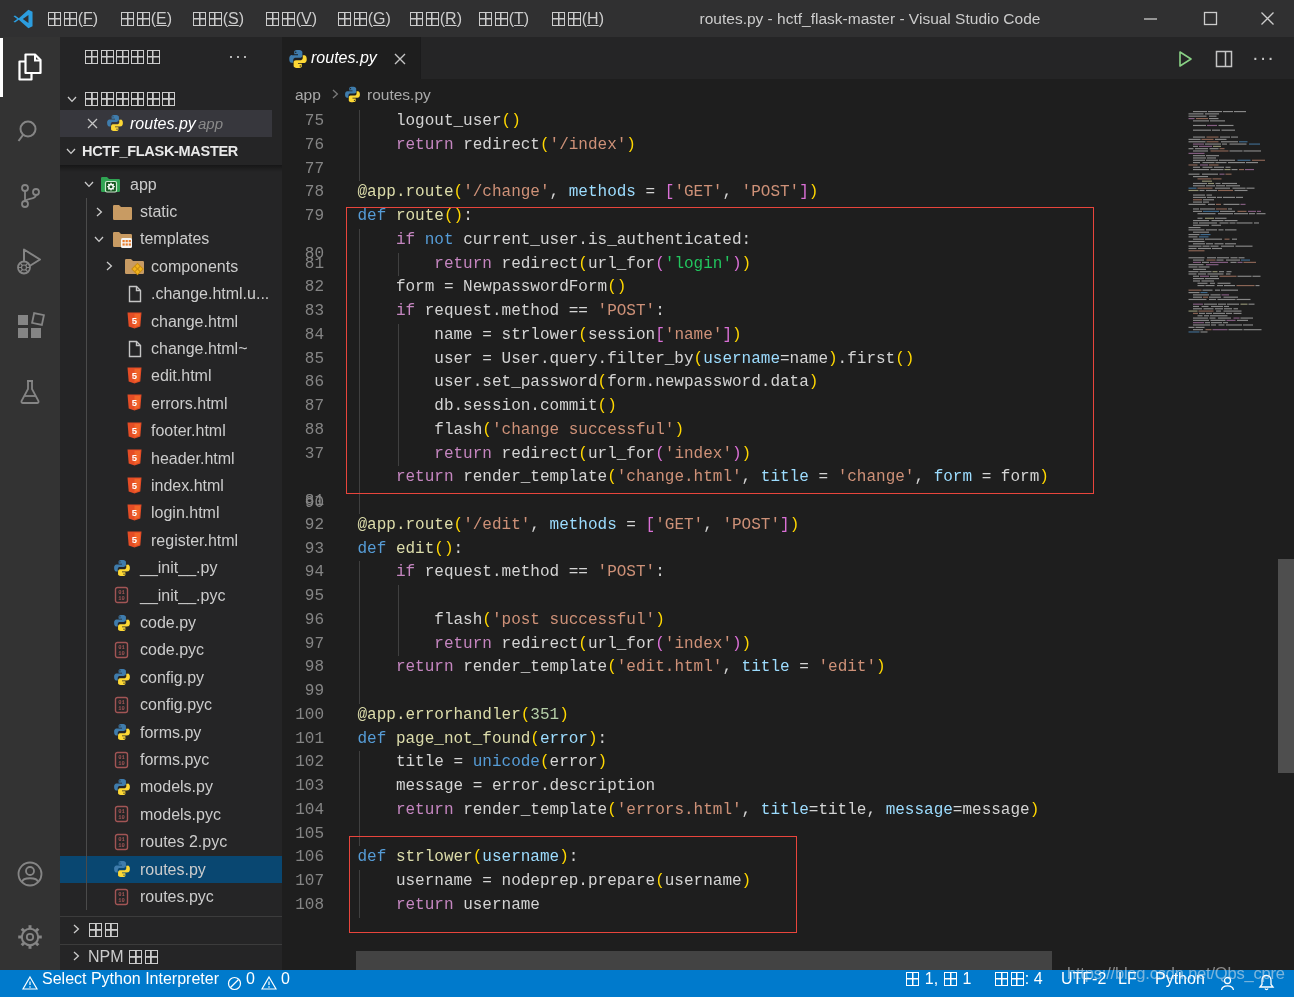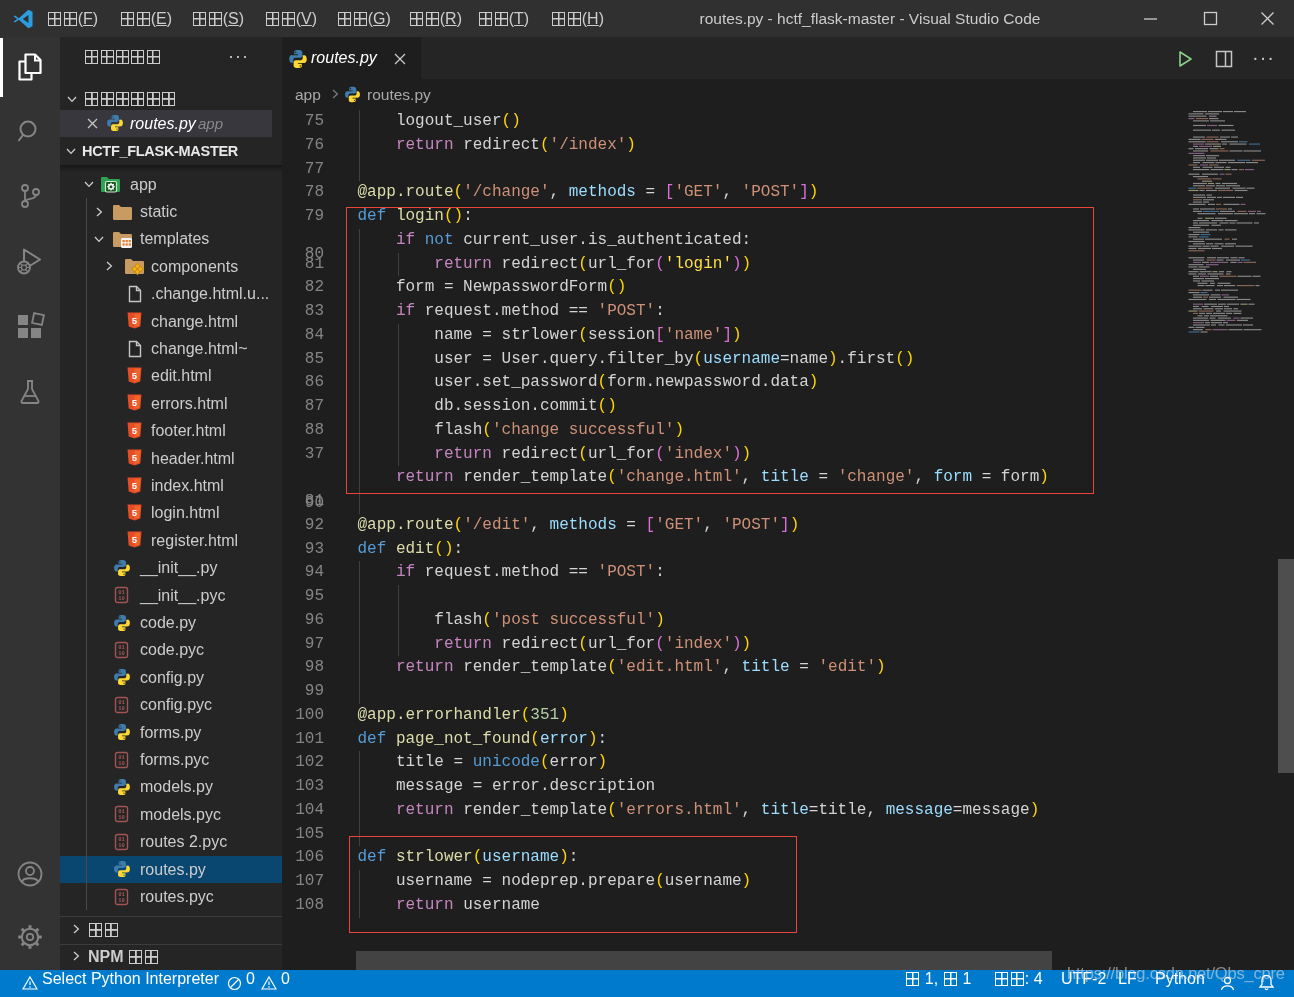--- a/index.html
+++ b/index.html
@@ -33,25 +33,25 @@
 <div style="position:absolute;left:397.5px;top:323.75px;width:1px;height:142.50px;background:#404040"></div>
 <div style="position:absolute;left:397.5px;top:585.00px;width:1px;height:71.25px;background:#404040"></div>
 <div class="ln" style="top:110.00px">75</div>
 <div class="cl" style="top:110.00px"><span style="color:#d4d4d4">    logout_user</span><span style="color:#ffd700">()</span></div>
 <div class="ln" style="top:133.75px">76</div>
 <div class="cl" style="top:133.75px"><span style="color:#d4d4d4">    </span><span style="color:#c586c0">return </span><span style="color:#d4d4d4">redirect</span><span style="color:#ffd700">(</span><span style="color:#ce9178">'/index'</span><span style="color:#ffd700">)</span></div>
 <div class="ln" style="top:157.50px">77</div>
 <div class="ln" style="top:181.25px">78</div>
 <div class="cl" style="top:181.25px"><span style="color:#dcdcaa">@app.route</span><span style="color:#ffd700">(</span><span style="color:#ce9178">'/change'</span><span style="color:#d4d4d4">, </span><span style="color:#9cdcfe">methods</span><span style="color:#d4d4d4"> = </span><span style="color:#da70d6">[</span><span style="color:#ce9178">'GET'</span><span style="color:#d4d4d4">, </span><span style="color:#ce9178">'POST'</span><span style="color:#da70d6">]</span><span style="color:#ffd700">)</span></div>
 <div class="ln" style="top:205.00px">79</div>
-<div class="cl" style="top:205.00px"><span style="color:#569cd6">def </span><span style="color:#dcdcaa">login</span><span style="color:#ffd700">()</span><span style="color:#d4d4d4">:</span></div>
+<div class="cl" style="top:205.00px"><span style="color:#569cd6">def </span><span style="color:#dcdcaa">route</span><span style="color:#ffd700">()</span><span style="color:#d4d4d4">:</span></div>
 <div class="ln" style="top:243px">80</div>
 <div class="cl" style="top:228.75px"><span style="color:#d4d4d4">    </span><span style="color:#c586c0">if </span><span style="color:#569cd6">not </span><span style="color:#d4d4d4">current_user.is_authenticated:</span></div>
 <div class="ln" style="top:252.50px">81</div>
-<div class="cl" style="top:252.50px"><span style="color:#d4d4d4">        </span><span style="color:#c586c0">return </span><span style="color:#d4d4d4">redirect</span><span style="color:#ffd700">(</span><span style="color:#d4d4d4">url_for</span><span style="color:#da70d6">(</span><span style="color:#fde047">'login'</span><span style="color:#da70d6">)</span><span style="color:#ffd700">)</span></div>
+<div class="cl" style="top:252.50px"><span style="color:#d4d4d4">        </span><span style="color:#c586c0">return </span><span style="color:#d4d4d4">redirect</span><span style="color:#ffd700">(</span><span style="color:#d4d4d4">url_for</span><span style="color:#da70d6">(</span><span style="color:#22c55e">'login'</span><span style="color:#da70d6">)</span><span style="color:#ffd700">)</span></div>
 <div class="ln" style="top:276.25px">82</div>
 <div class="cl" style="top:276.25px"><span style="color:#d4d4d4">    form = NewpasswordForm</span><span style="color:#ffd700">()</span></div>
 <div class="ln" style="top:300.00px">83</div>
 <div class="cl" style="top:300.00px"><span style="color:#d4d4d4">    </span><span style="color:#c586c0">if </span><span style="color:#d4d4d4">request.method == </span><span style="color:#ce9178">'POST'</span><span style="color:#d4d4d4">:</span></div>
 <div class="ln" style="top:323.75px">84</div>
 <div class="cl" style="top:323.75px"><span style="color:#d4d4d4">        name = strlower</span><span style="color:#ffd700">(</span><span style="color:#d4d4d4">session</span><span style="color:#da70d6">[</span><span style="color:#ce9178">'name'</span><span style="color:#da70d6">]</span><span style="color:#ffd700">)</span></div>
 <div class="ln" style="top:347.50px">85</div>
 <div class="cl" style="top:347.50px"><span style="color:#d4d4d4">        user = User.query.filter_by</span><span style="color:#ffd700">(</span><span style="color:#9cdcfe">username</span><span style="color:#d4d4d4">=name</span><span style="color:#ffd700">)</span><span style="color:#d4d4d4">.first</span><span style="color:#ffd700">()</span></div>
 <div class="ln" style="top:371.25px">86</div>
 <div class="cl" style="top:371.25px"><span style="color:#d4d4d4">        user.set_password</span><span style="color:#ffd700">(</span><span style="color:#d4d4d4">form.newpassword.data</span><span style="color:#ffd700">)</span></div>
@@ -749,21 +749,21 @@
 </div>
 <div class="abs" style="left:60px;top:916px;width:222px;height:27.4px;border-top:1px solid #3c3c3c"></div>
 <svg width="12" height="12" viewBox="0 0 12 12" style="position:absolute;left:70px;top:923px">
     <path d="M4 2 L8.4 6 L4 10" fill="none" stroke="#cccccc" stroke-width="1.3"></path>
   </svg>
 <div class="abs" style="left:88px;top:916px;height:27.4px;line-height:27.4px;color:#cccccc;font-weight:bold"><span class="zhb"></span><span class="zhb"></span></div>
 <div class="abs" style="left:60px;top:943.5px;width:222px;height:26.5px;border-top:1px solid #3c3c3c"></div>
 <svg width="12" height="12" viewBox="0 0 12 12" style="position:absolute;left:70px;top:950px">
     <path d="M4 2 L8.4 6 L4 10" fill="none" stroke="#cccccc" stroke-width="1.3"></path>
   </svg>
-<div class="abs" style="left:88px;top:943.5px;height:26.5px;line-height:26.5px;color:#cccccc;font-weight:bold">NPM <span class="zhb"></span><span class="zhb"></span></div>
+<div class="abs" style="left:88px;top:943.5px;height:26.5px;line-height:26.5px;color:#cccccc;font-weight:normal">NPM <span class="zhb"></span><span class="zhb"></span></div>
 
 <div id="statusbar"></div>
 
 <svg class="abs" style="left:22px;top:975px" width="16" height="16" viewBox="0 0 16 16">
     <path d="M8 2 L15 14 H1 Z" fill="none" stroke="#fff" stroke-width="1.2"></path>
     <line x1="8" y1="6.5" x2="8" y2="10" stroke="#fff" stroke-width="1.2"></line>
     <circle cx="8" cy="12" r="0.8" fill="#fff"></circle>
   </svg>
 <div class="sbitem" style="left:42px;top:970px">Select Python Interpreter</div>
 <svg class="abs" style="left:227px;top:975.5px" width="15" height="15" viewBox="0 0 15 15">

